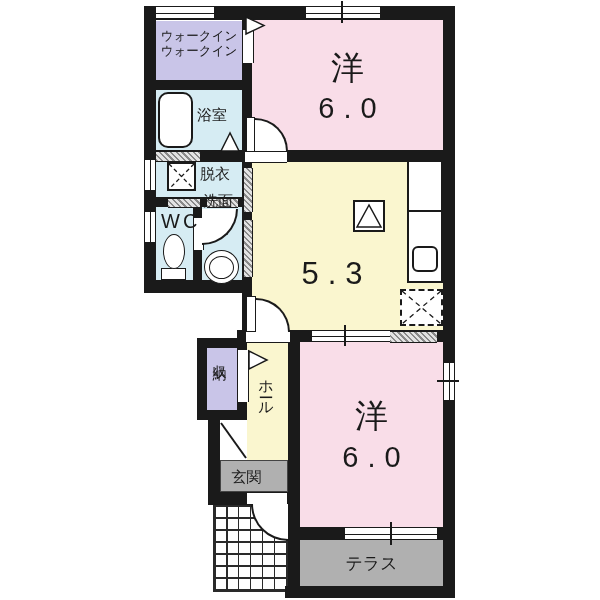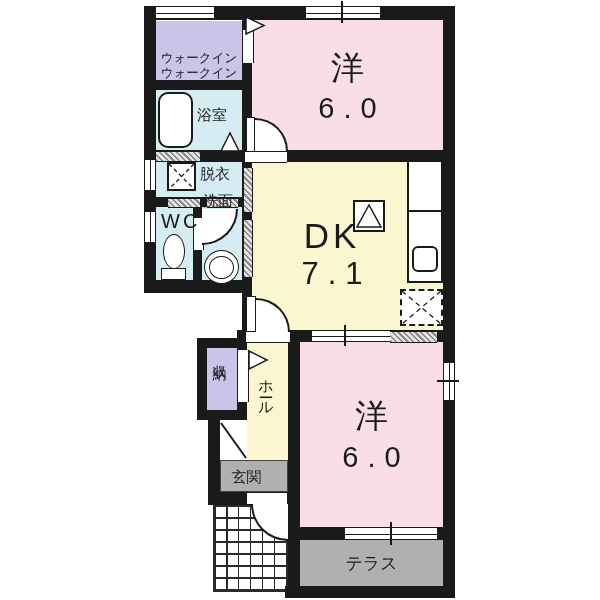--- a/index.html
+++ b/index.html
@@ -140,34 +140,33 @@
       <line x1="169" y1="164" x2="194" y2="189"></line>
         <line x1="194" y1="164" x2="169" y2="189"></line>
     </g>
     <g stroke="#1a1a1a" stroke-width="1.3" stroke-dasharray="5,4">
       <line x1="402" y1="291" x2="441" y2="324"></line>
         <line x1="441" y1="291" x2="402" y2="324"></line>
     </g>
     <line x1="221" y1="423" x2="246" y2="458" stroke="#1a1a1a" stroke-width="2"></line>
   </svg>
 
-  <div class="lbl ctr" style="left:156px;top:51px;width:86px;font-size:12.5px;line-height:15px;white-space:normal">
+  <div class="lbl ctr" style="left:156px;top:29px;width:86px;font-size:12.5px;line-height:15px;white-space:normal">
     <span>ウォークイン</span><br>
     <span>ウォークイン</span>
   </div>
   <div class="lbl" style="left:197px;top:107px;font-size:15px">浴室</div>
   <div class="lbl" style="left:200px;top:166px;font-size:15px">脱衣</div>
   <div class="lbl" style="left:161px;top:211px;font-size:20px;letter-spacing:3px">WC</div>
   <div class="lbl" style="left:203px;top:193px;font-size:15px">洗面</div>
 
   <div class="lbl ctr" style="left:252px;top:51px;width:191px;font-size:33px">洋</div>
   <div class="lbl ctr" style="left:252px;top:94px;width:191px;font-size:29px;letter-spacing:9px;padding-left:9px;box-sizing:border-box">6.0</div>
 
-  <div class="lbl ctr" style="left:252px;top:218px;width:160px;font-size:35px;letter-spacing:4px">DK</div>
-  <div class="lbl ctr" style="left:252px;top:258px;width:160px;font-size:31px;letter-spacing:9px;padding-left:9px;box-sizing:border-box">7.1</div>
+  <div class="lbl ctr" style="left:252px;top:258px;width:160px;font-size:31px;letter-spacing:9px;padding-left:9px;box-sizing:border-box">5.3</div>
 
   <div class="vlbl" style="left:213px;top:354px;font-size:14px">収納</div>
   <div class="vlbl" style="left:259px;top:370px;font-size:15px">ホール</div>
   <div class="lbl ctr" style="left:220px;top:469px;width:53px;font-size:15px">玄関</div>
 
   <div class="lbl ctr" style="left:300px;top:399px;width:143px;font-size:33px">洋</div>
   <div class="lbl ctr" style="left:300px;top:443px;width:143px;font-size:29px;letter-spacing:9px;padding-left:9px;box-sizing:border-box">6.0</div>
 
   <div class="lbl ctr" style="left:300px;top:555px;width:143px;font-size:17px">テラス</div>
 </div>

